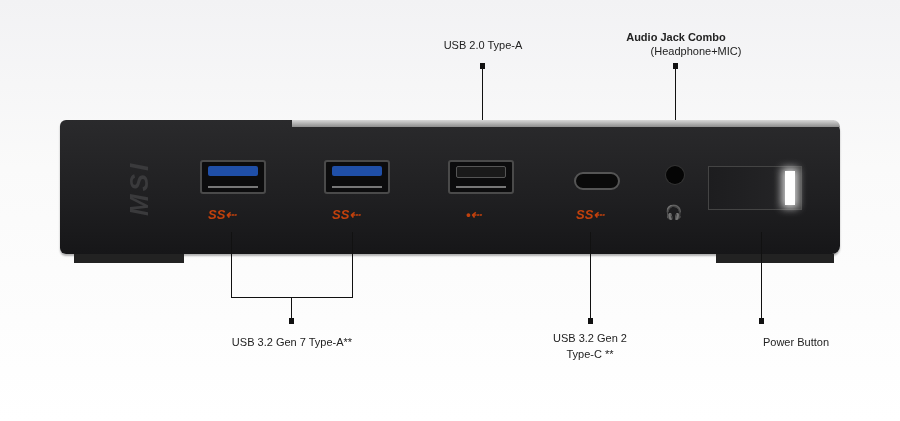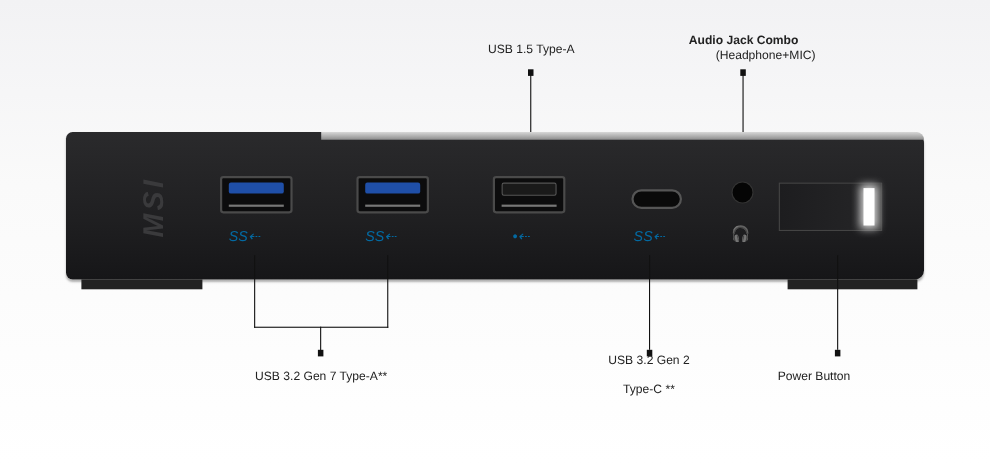--- a/index.html
+++ b/index.html
@@ -22,26 +22,26 @@
   .usbA .tongue { position:absolute; left:6px; top:4px; right:6px; height:10px; border-radius:2px; }
   .usbA .pins { position:absolute; left:6px; right:6px; bottom:4px; height:2px; background:#777; }
   .usbC { position:absolute; left:574px; top:172px; width:42px; height:14px; background:#0a0a0a;
     border:2px solid #555; border-radius:9px; }
   .jack { position:absolute; left:666px; top:166px; width:18px; height:18px; background:#050505; border-radius:50%;
     box-shadow:0 0 0 1px #333; }
   .power { position:absolute; left:708px; top:166px; width:92px; height:42px;
     background: linear-gradient(90deg,#1d1d1f 0%,#232325 70%,#3a3a3a 100%); border:1px solid #444; }
   .power .led { position:absolute; right:6px; top:4px; width:10px; height:34px; background:#fff;
     box-shadow:0 0 8px 3px rgba(255,255,255,.8); }
-  .sym { position:absolute; color:#0369a1; font-size:13px; font-weight:normal; font-style:italic; white-space:nowrap; }
+  .sym { position:absolute; color:#c2410c; font-size:13px; font-weight:bold; font-style:italic; white-space:nowrap; }
 </style>
 </head>
 <body>
 
-<div class="lbl" style="left:438px;top:38px;width:90px;">USB 1.5 Type-A</div>
+<div class="lbl" style="left:438px;top:38px;width:90px;">USB 2.0 Type-A</div>
 <div class="lbl" style="left:616px;top:30px;width:120px;font-weight:bold;">Audio Jack Combo</div>
 <div class="lbl" style="left:636px;top:44px;width:120px;">(Headphone+MIC)</div>
 
 <div class="dot" style="left:480px;top:63px;"></div>
 <div class="ln" style="left:482px;top:66px;width:1px;height:90px;"></div>
 <div class="dot" style="left:673px;top:63px;"></div>
 <div class="ln" style="left:675px;top:66px;width:1px;height:96px;"></div>
 
 <div class="device"></div>
 <div class="topstrip"></div>
@@ -83,15 +83,15 @@
 <div class="ln" style="left:291px;top:297px;width:1px;height:22px;"></div>
 <div class="dot" style="left:289px;top:318px;"></div>
 
 <div class="ln" style="left:590px;top:232px;width:1px;height:86px;"></div>
 <div class="dot" style="left:588px;top:318px;"></div>
 
 <div class="ln" style="left:761px;top:232px;width:1px;height:86px;"></div>
 <div class="dot" style="left:759px;top:318px;"></div>
 
 <div class="lbl" style="left:222px;top:335px;width:140px;">USB 3.2 Gen 7 Type-A**</div>
-<div class="lbl" style="left:540px;top:321px;width:100px;">USB 3.2 Gen 2</div>
+<div class="lbl" style="left:540px;top:331px;width:100px;">USB 3.2 Gen 2</div>
 <div class="lbl" style="left:540px;top:347px;width:100px;">Type-C **</div>
-<div class="lbl" style="left:700px;top:335px;width:80px;">Power Button</div>
+<div class="lbl" style="left:756px;top:335px;width:80px;">Power Button</div>
 
 </body></html>

